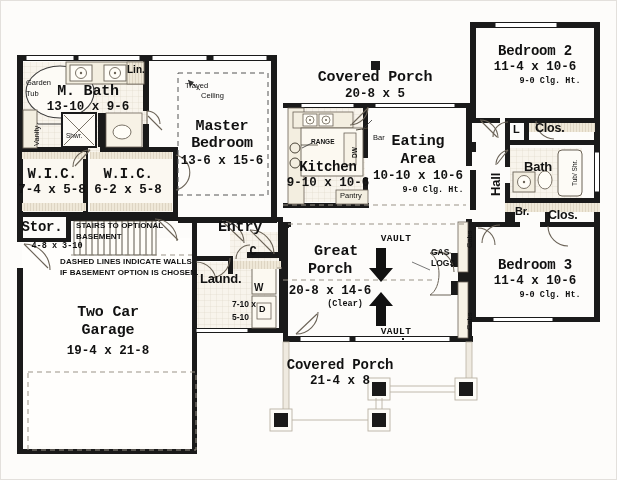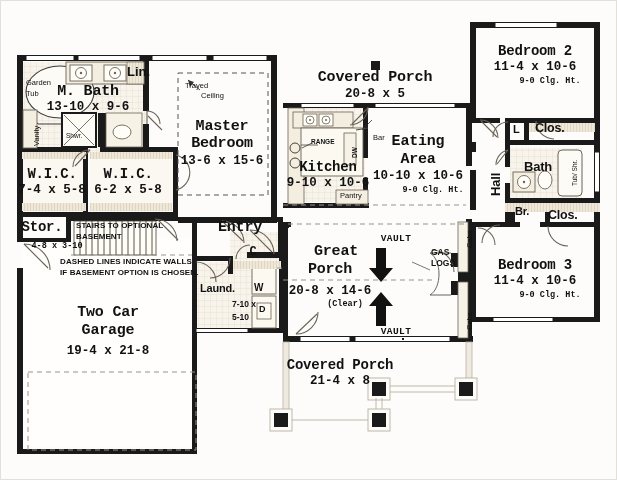--- a/index.html
+++ b/index.html
@@ -11,21 +11,21 @@
     content:"";position:absolute;left:0;top:0;right:0;bottom:0;
     border:1px solid #e3e0dc;pointer-events:none;
   }
   #plan{position:absolute;left:0;top:0;width:617px;height:480px;}
   .lbl{position:absolute;color:#111;line-height:1.05;white-space:nowrap;}
   .center{transform:translateX(-50%);text-align:center;font-family:Liberation Mono, monospace;}
   .rname{font-weight:bold;font-size:14px;letter-spacing:-0.2px;}
   .rname.big{font-size:15px;}
   .rdim{font-weight:bold;font-size:12.5px;}
   .rsmall{font-weight:bold;font-size:8.5px;padding-left:30px;}
-  .tiny{font-size:13px;font-weight:bold;}
+  .tiny{font-size:10px;font-weight:bold;}
   .tinyn{font-size:7.5px;}
   .note{font-size:8px;font-weight:bold;letter-spacing:0.1px;}
   .vert{transform-origin:0 0;}
   .wm{position:absolute;color:#efece6;font-size:26px;font-weight:bold;white-space:nowrap;}
 </style>
 </head>
 <body>
 
 <div id="page">
 
@@ -410,21 +410,21 @@
 
   <div class="lbl rname big center" style="left:222px;top:119px;">Master</div>
   <div class="lbl rname big center" style="left:222px;top:136px;">Bedroom</div>
   <div class="lbl rdim center" style="left:222px;top:155px;">13-6 x 15-6</div>
   <div class="lbl tinyn" style="left:185px;top:82px;">Trayed</div>
   <div class="lbl tinyn" style="left:201px;top:92px;">Ceiling</div>
 
   <div class="lbl rname big center" style="left:240px;top:220px;">Entry</div>
   <div class="lbl rname center" style="left:253px;top:246px;font-size:12px;">C</div>
 
-  <div class="lbl rname" style="left:200px;top:283px;font-size:11px;">Laund.</div>
+  <div class="lbl rname" style="left:200px;top:272px;font-size:13px;">Laund.</div>
   <div class="lbl rsmall" style="left:202px;top:300px;">7-10 x</div>
   <div class="lbl rsmall" style="left:202px;top:313px;">5-10</div>
   <div class="lbl rname" style="left:254px;top:283px;font-size:10px;">W</div>
   <div class="lbl rname" style="left:259px;top:305px;font-size:9px;">D</div>
 
   <div class="lbl rname big center" style="left:375px;top:70px;">Covered Porch</div>
   <div class="lbl rdim center" style="left:375px;top:88px;">20-8 x 5</div>
 
   <div class="lbl rname center" style="left:328px;top:160px;">Kitchen</div>
   <div class="lbl rdim center" style="left:328px;top:177px;">9-10 x 10-6</div>

